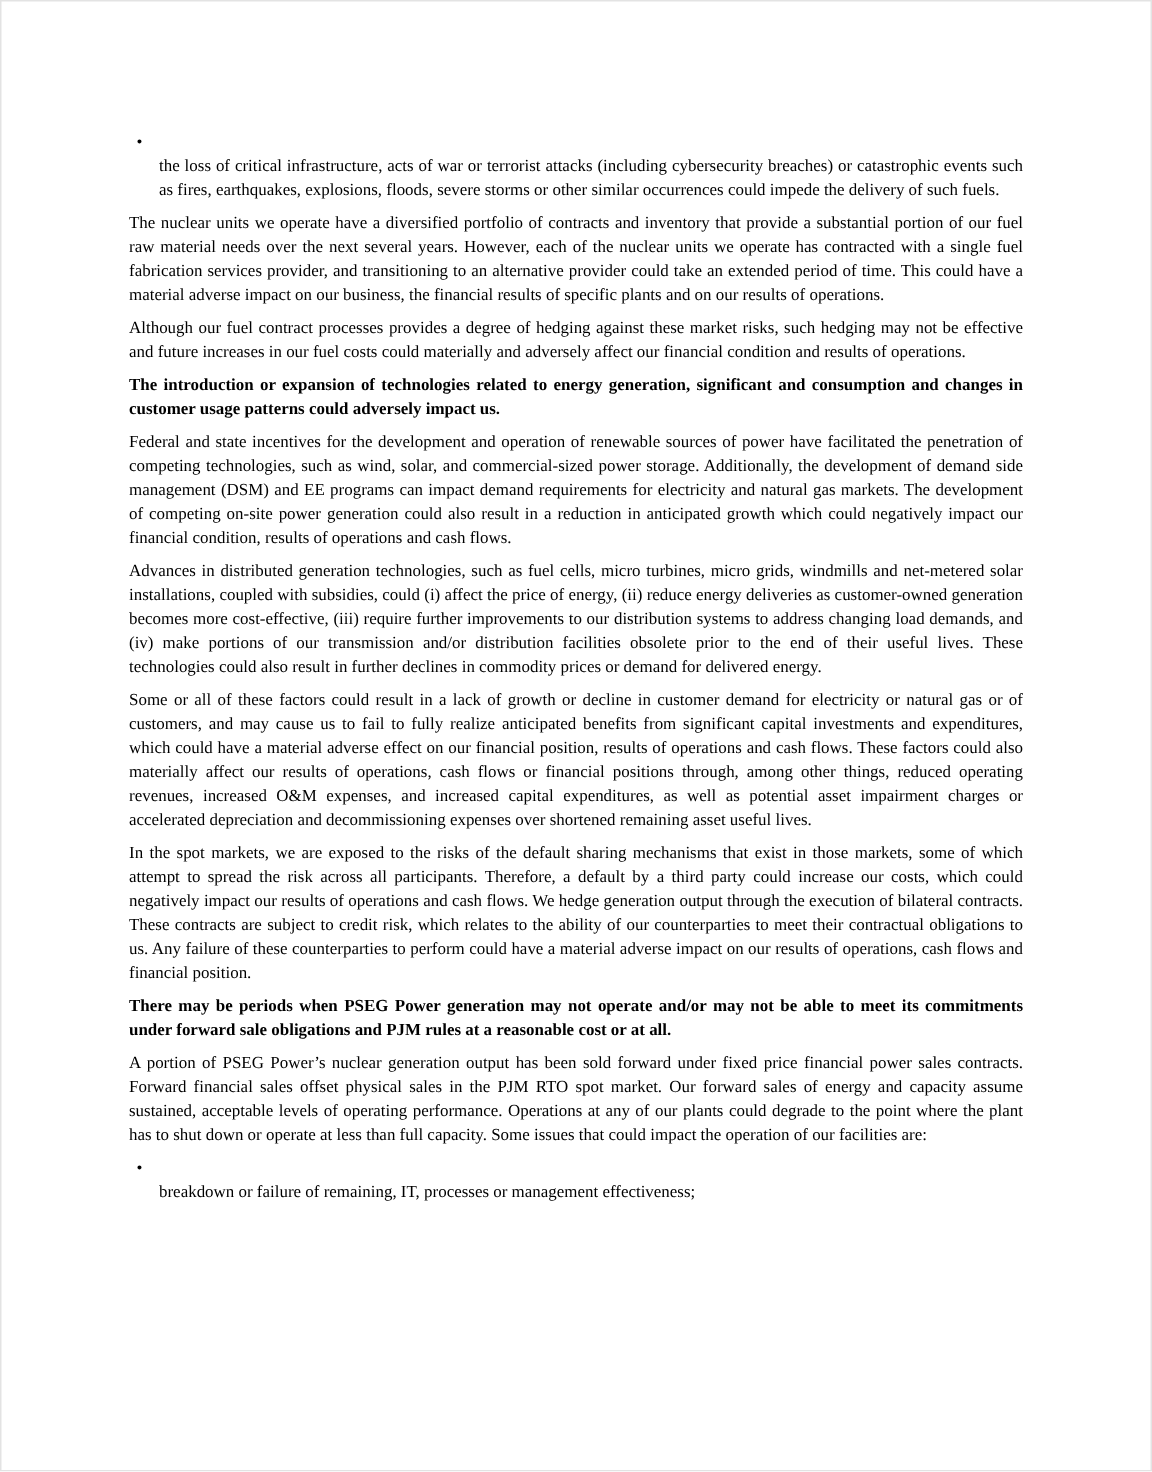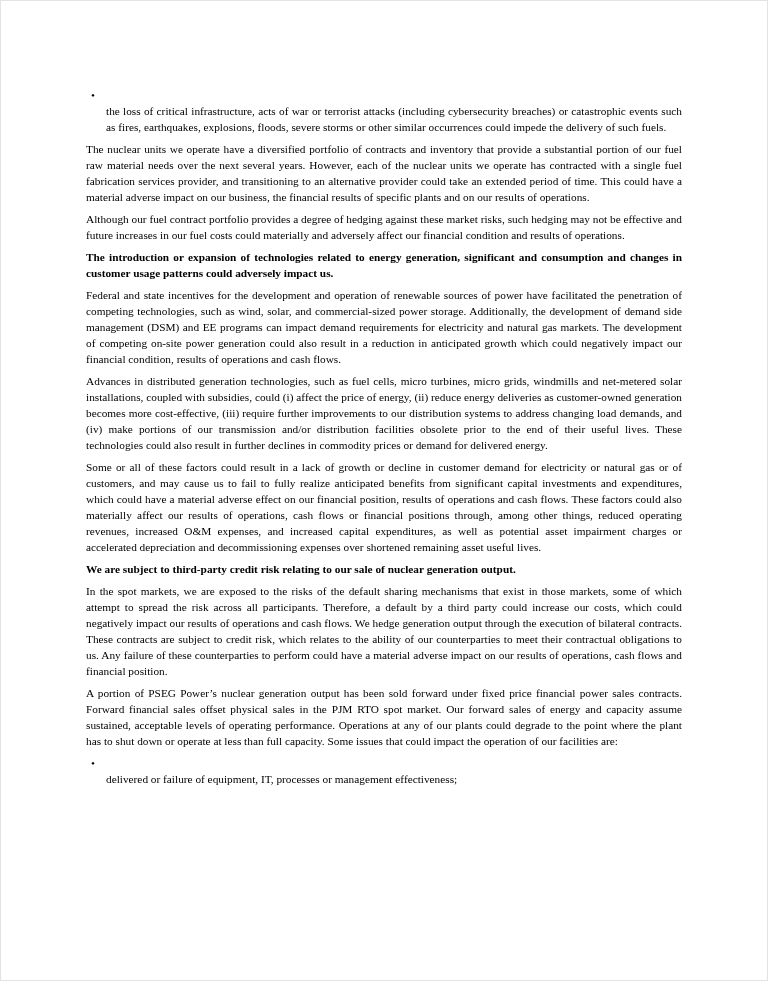--- a/index.html
+++ b/index.html
@@ -58,37 +58,37 @@
 <div class="page">
   <div class="content">
 
     <div class="bullet-item">
       <span class="bullet-marker">•</span>
       <div class="bullet-text">the loss of critical infrastructure, acts of war or terrorist attacks (including cybersecurity breaches) or catastrophic events such as fires, earthquakes, explosions, floods, severe storms or other similar occurrences could impede the delivery of such fuels.</div>
     </div>
 
     <p class="para">The nuclear units we operate have a diversified portfolio of contracts and inventory that provide a substantial portion of our fuel raw material needs over the next several years. However, each of the nuclear units we operate has contracted with a single fuel fabrication services provider, and transitioning to an alternative provider could take an extended period of time. This could have a material adverse impact on our business, the financial results of specific plants and on our results of operations.</p>
 
-    <p class="para">Although our fuel contract portfolio provides a degree of hedging against these market risks, such hedging may not be effective and future increases in our fuel costs could materially and adversely affect our financial condition and results of operations.</p>
+    <p class="para">Although our fuel contract processes provides a degree of hedging against these market risks, such hedging may not be effective and future increases in our fuel costs could materially and adversely affect our financial condition and results of operations.</p>
 
     <p class="heading">The introduction or expansion of technologies related to energy generation, significant and consumption and changes in customer usage patterns could adversely impact us.</p>
 
     <p class="para">Federal and state incentives for the development and operation of renewable sources of power have facilitated the penetration of competing technologies, such as wind, solar, and commercial-sized power storage. Additionally, the development of demand side management (DSM) and EE programs can impact demand requirements for electricity and natural gas markets. The development of competing on-site power generation could also result in a reduction in anticipated growth which could negatively impact our financial condition, results of operations and cash flows.</p>
 
     <p class="para">Advances in distributed generation technologies, such as fuel cells, micro turbines, micro grids, windmills and net-metered solar installations, coupled with subsidies, could (i) affect the price of energy, (ii) reduce energy deliveries as customer-owned generation becomes more cost-effective, (iii) require further improvements to our distribution systems to address changing load demands, and (iv) make portions of our transmission and/or distribution facilities obsolete prior to the end of their useful lives. These technologies could also result in further declines in commodity prices or demand for delivered energy.</p>
 
     <p class="para">Some or all of these factors could result in a lack of growth or decline in customer demand for electricity or natural gas or of customers, and may cause us to fail to fully realize anticipated benefits from significant capital investments and expenditures, which could have a material adverse effect on our financial position, results of operations and cash flows. These factors could also materially affect our results of operations, cash flows or financial positions through, among other things, reduced operating revenues, increased O&amp;M expenses, and increased capital expenditures, as well as potential asset impairment charges or accelerated depreciation and decommissioning expenses over shortened remaining asset useful lives.</p>
 
-    <p class="heading">We are subject to third-party credit risk relating to our sale of nuclear generation output.</p>
 
     <p class="para">In the spot markets, we are exposed to the risks of the default sharing mechanisms that exist in those markets, some of which attempt to spread the risk across all participants. Therefore, a default by a third party could increase our costs, which could negatively impact our results of operations and cash flows. We hedge generation output through the execution of bilateral contracts. These contracts are subject to credit risk, which relates to the ability of our counterparties to meet their contractual obligations to us. Any failure of these counterparties to perform could have a material adverse impact on our results of operations, cash flows and financial position.</p>
 
+    <p class="heading">There may be periods when PSEG Power generation may not operate and/or may not be able to meet its commitments under forward sale obligations and PJM rules at a reasonable cost or at all.</p>
 
     <p class="para">A portion of PSEG Power’s nuclear generation output has been sold forward under fixed price financial power sales contracts. Forward financial sales offset physical sales in the PJM RTO spot market. Our forward sales of energy and capacity assume sustained, acceptable levels of operating performance. Operations at any of our plants could degrade to the point where the plant has to shut down or operate at less than full capacity. Some issues that could impact the operation of our facilities are:</p>
 
     <div class="bullet-item">
       <span class="bullet-marker">•</span>
-      <div class="bullet-text">delivered or failure of equipment, IT, processes or management effectiveness;</div>
+      <div class="bullet-text">breakdown or failure of remaining, IT, processes or management effectiveness;</div>
     </div>
 
   </div>
 
 </div>
 
 </body></html>

